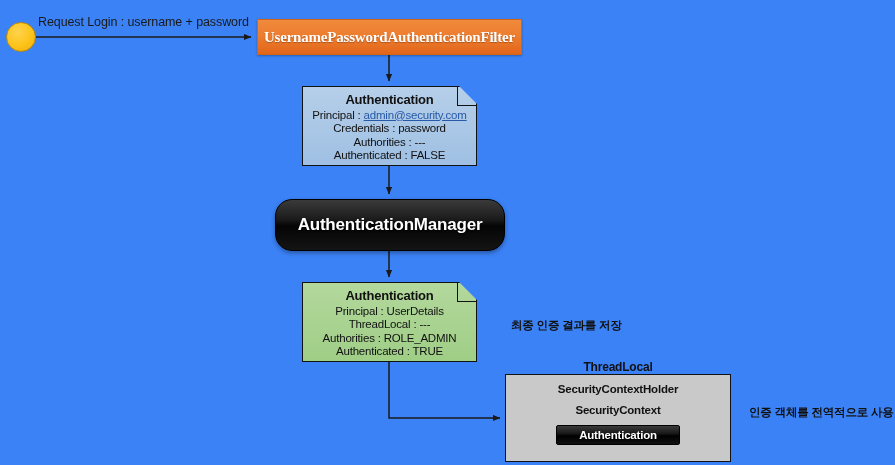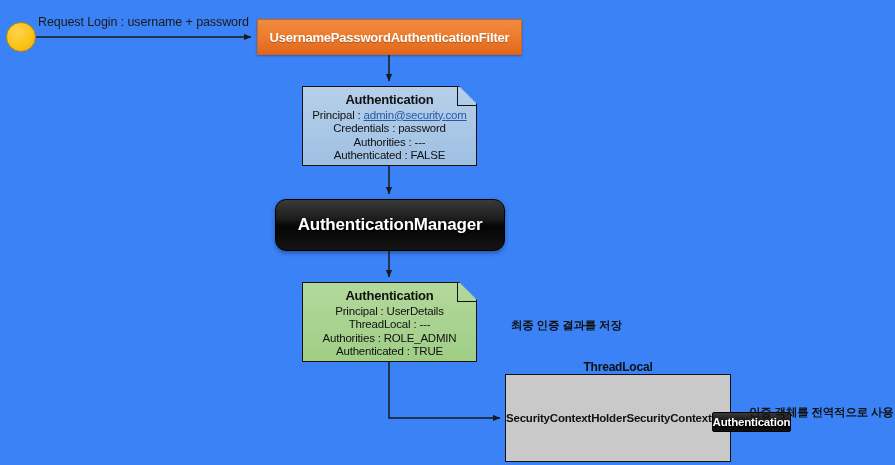--- a/index.html
+++ b/index.html
@@ -51,24 +51,25 @@
     background: linear-gradient(to bottom, #f08a3c 0%, #ed7d2f 45%, #e2661a 100%);
     border: 1px solid #d4631a;
     box-sizing: border-box;
     display: flex;
     align-items: center;
     justify-content: center;
     box-shadow: 0 1px 2px rgba(0,0,0,0.28);
   }
   .filter-box span {
     color: #ffffff;
-    font-size: 13px;
+    font-size: 15px;
     font-weight: bold;
     letter-spacing: -0.2px;
     text-shadow: 0 1px 1px rgba(0,0,0,0.28);
+    font-family: Liberation Serif, serif;
   }
 
   
   .note {
     position: absolute;
     width: 175px;
     height: 80px;
     box-sizing: border-box;
     border: 1.6px solid #111111;
     clip-path: polygon(0 0, calc(100% - 18px) 0, 100% 18px, 100% 100%, 0 100%);
@@ -111,21 +112,21 @@
   }
   .note-link {
     color: #2659a8;
   }
 
   
   .manager-box {
     position: absolute;
     left: 275px; top: 199px;
     width: 230px; height: 52px;
-    border-radius: 11px;
+    border-radius: 17px;
     background: linear-gradient(to bottom, #3a3a3a 0%, #1c1c1c 38%, #050505 52%, #141414 100%);
     border: 1px solid #000000;
     box-sizing: border-box;
     display: flex;
     align-items: center;
     justify-content: center;
     box-shadow: 0 2px 4px rgba(0,0,0,0.35);
   }
   .manager-box span {
     color: #ffffff;
@@ -149,21 +150,21 @@
 
   
   .tl-box {
     position: absolute;
     left: 505px; top: 374px;
     width: 226px; height: 88px;
     background: #c9c9c9;
     border: 1.6px solid #111111;
     box-sizing: border-box;
     display: flex;
-    flex-direction: row;
+    flex-direction: column;
     align-items: center;
     justify-content: flex-start;
     padding-top: 8px;
   }
   .tl-row {
     font-size: 11.5px;
     font-weight: bold;
     color: #111111;
     letter-spacing: -0.2px;
     margin-bottom: 9px;

